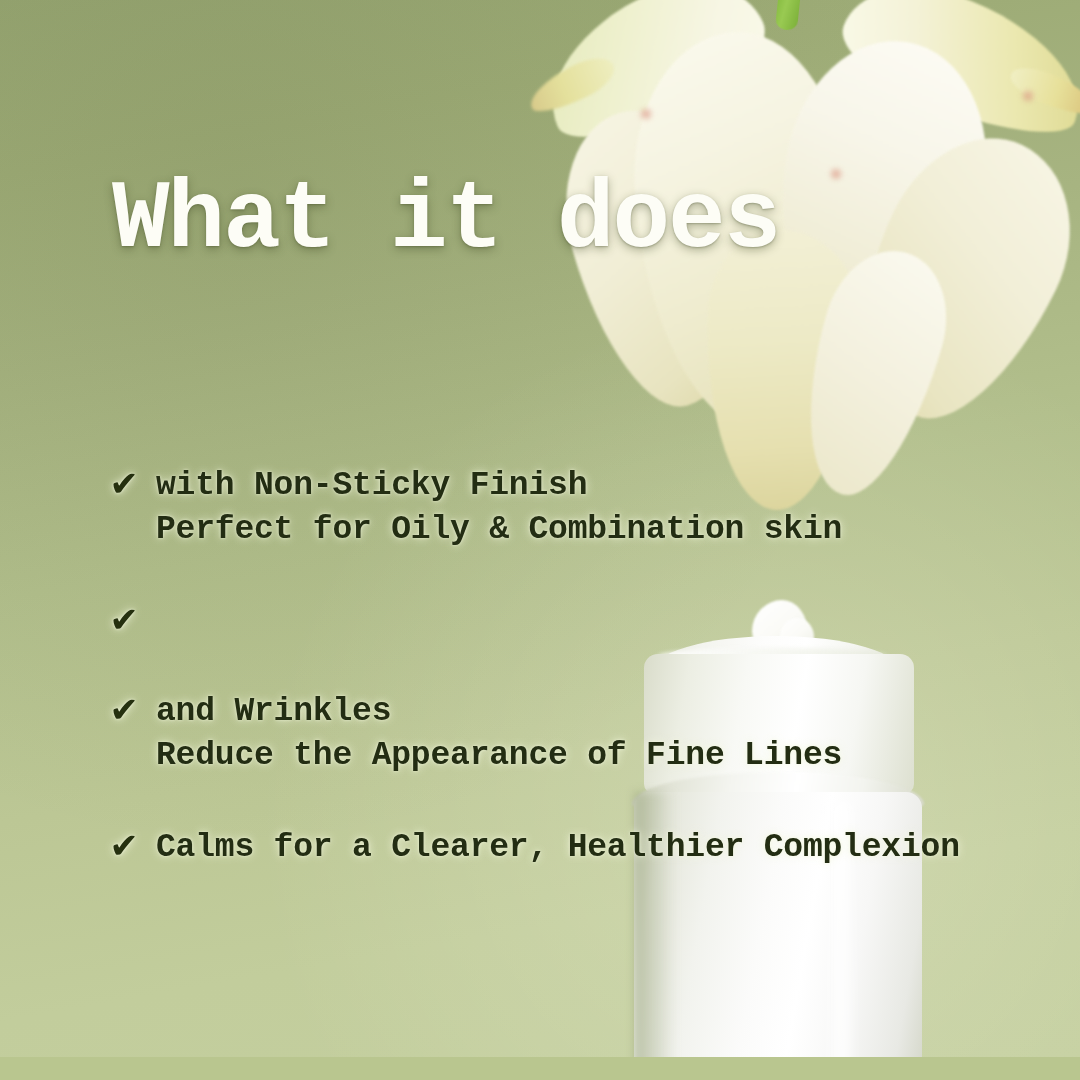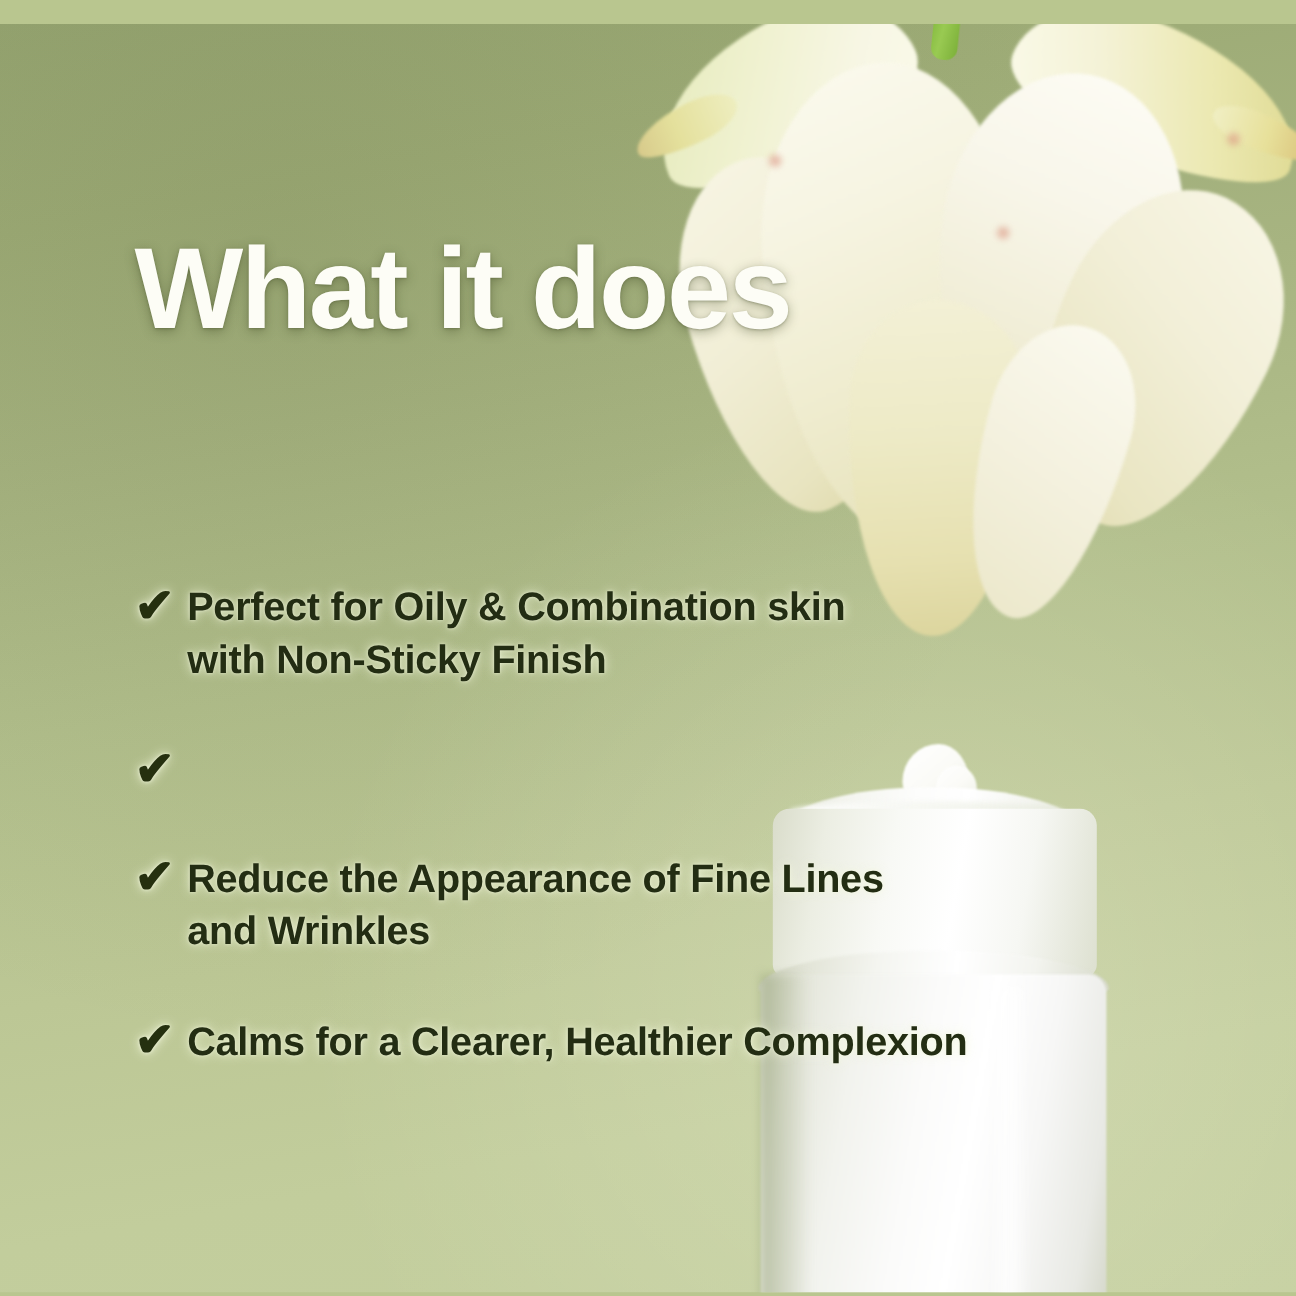--- a/index.html
+++ b/index.html
@@ -5,30 +5,29 @@
   html, body {
     margin: 0;
     padding: 0;
     background: #b9c68f;
   }
   #canvas {
     position: relative;
     width: 1080px;
     height: 1057px;
     overflow: hidden;
-    font-family: Liberation Sans, sans-serif;
+    font-family: Liberation Mono, monospace;
     background: linear-gradient(170deg,
         #97a672 0%,
         #9eac77 14%,
         #a7b481 30%,
         #b2bf8c 48%,
         #bcc795 66%,
         #c2cd9c 82%,
         #c4cf9f 100%);
-    margin-top: 20px;
   }
   
   .bg-glow {
     position: absolute;
     inset: 0;
     background:
       radial-gradient(circle at 72% 78%, rgba(255,255,240,0.22) 0%, rgba(255,255,240,0) 46%),
       radial-gradient(circle at 22% 18%, rgba(60,70,30,0.10) 0%, rgba(60,70,30,0) 55%);
     pointer-events: none;
   }
@@ -340,32 +339,32 @@
   </div>
 
   <h1 class="headline">
     <span class="hl-line">What it does</span>
   </h1>
 
   <ul class="benefits">
     <li class="benefit">
       <span class="check-icon">✔</span>
       <span class="benefit-text">
+        <span class="bt-line">with Non-Sticky Finish</span>
         <span class="bt-line">Perfect for Oily &amp; Combination skin</span>
-        <span class="bt-line">with Non-Sticky Finish</span>
       </span>
     </li>
     <li class="benefit">
       <span class="check-icon">✔</span>
     </li>
     <li class="benefit">
       <span class="check-icon">✔</span>
       <span class="benefit-text">
+        <span class="bt-line">and Wrinkles</span>
         <span class="bt-line">Reduce the Appearance of Fine Lines</span>
-        <span class="bt-line">and Wrinkles</span>
       </span>
     </li>
     <li class="benefit">
       <span class="check-icon">✔</span>
       <span class="benefit-text">
         <span class="bt-line">Calms for a Clearer, Healthier Complexion</span>
       </span>
     </li>
   </ul>
 

